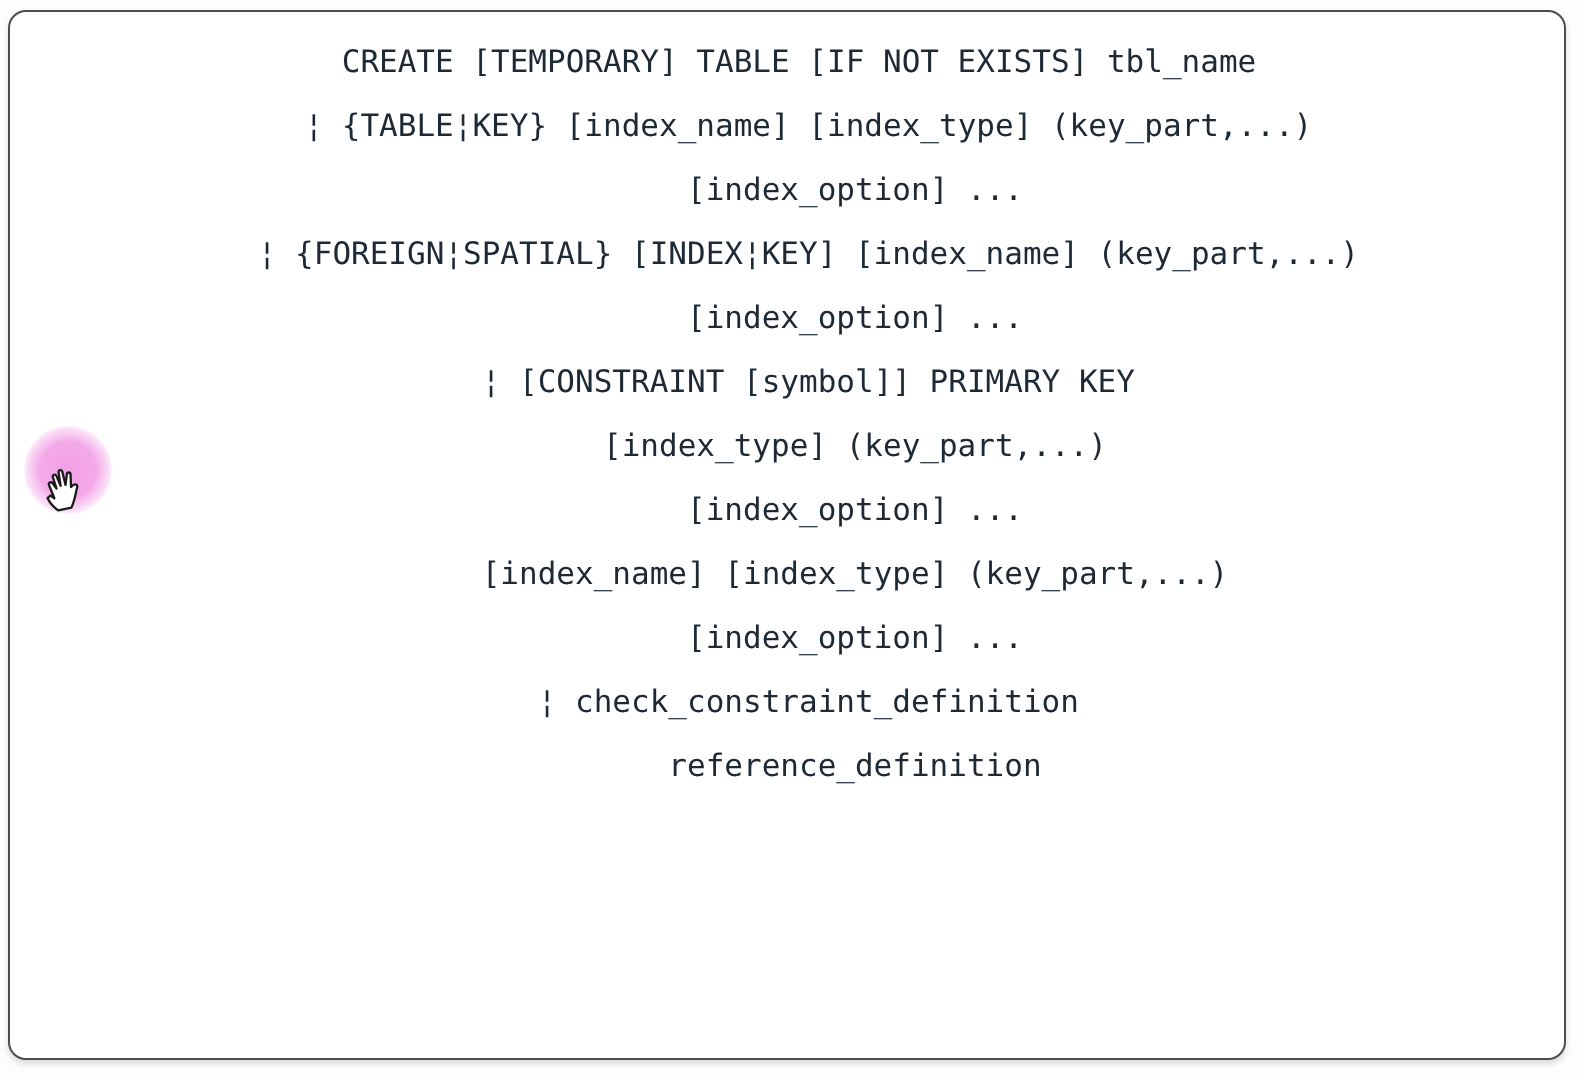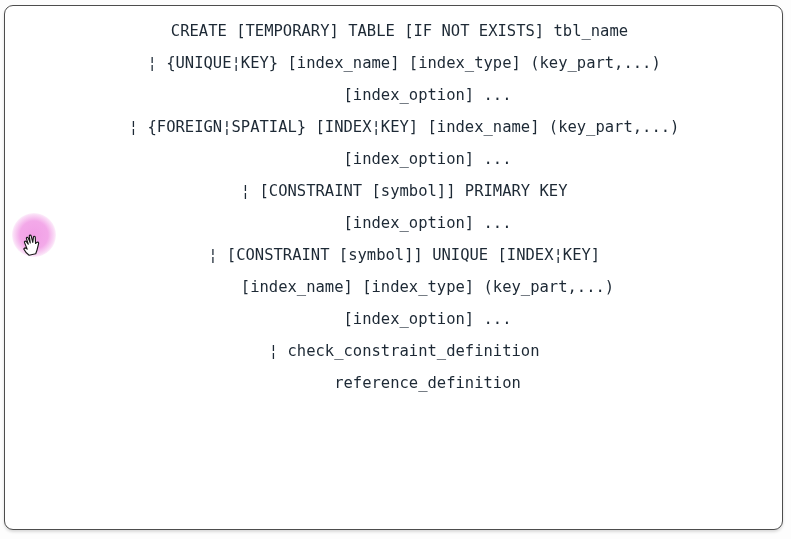--- a/index.html
+++ b/index.html
@@ -66,27 +66,27 @@
   }
 </style>
 </head>
 <body>
 
 <div class="stage">
 
   <div class="syntax-box">
     <div class="code">
       <div class="code-line">CREATE [TEMPORARY] TABLE [IF NOT EXISTS] tbl_name</div>
-      <div class="code-line"> ¦ {UNIQUE¦KEY} [index_name] [index_type] (key_part,...)</div>
+      <div class="code-line"> ¦ {TABLE¦KEY} [index_name] [index_type] (key_part,...)</div>
       <div class="code-line">      [index_option] ...</div>
       <div class="code-line"> ¦ {FOREIGN¦SPATIAL} [INDEX¦KEY] [index_name] (key_part,...)</div>
       <div class="code-line">      [index_option] ...</div>
       <div class="code-line"> ¦ [CONSTRAINT [symbol]] PRIMARY KEY</div>
+      <div class="code-line">      [index_type] (key_part,...)</div>
       <div class="code-line">      [index_option] ...</div>
-      <div class="code-line"> ¦ [CONSTRAINT [symbol]] UNIQUE [INDEX¦KEY]</div>
       <div class="code-line">      [index_name] [index_type] (key_part,...)</div>
       <div class="code-line">      [index_option] ...</div>
       <div class="code-line"> ¦ check_constraint_definition</div>
       <div class="code-line">      reference_definition</div>
     </div>
   </div>
 
   <div class="cursor-highlight"></div>
 
   <svg class="hand-cursor" viewBox="0 0 24 26" xmlns="http://www.w3.org/2000/svg">

